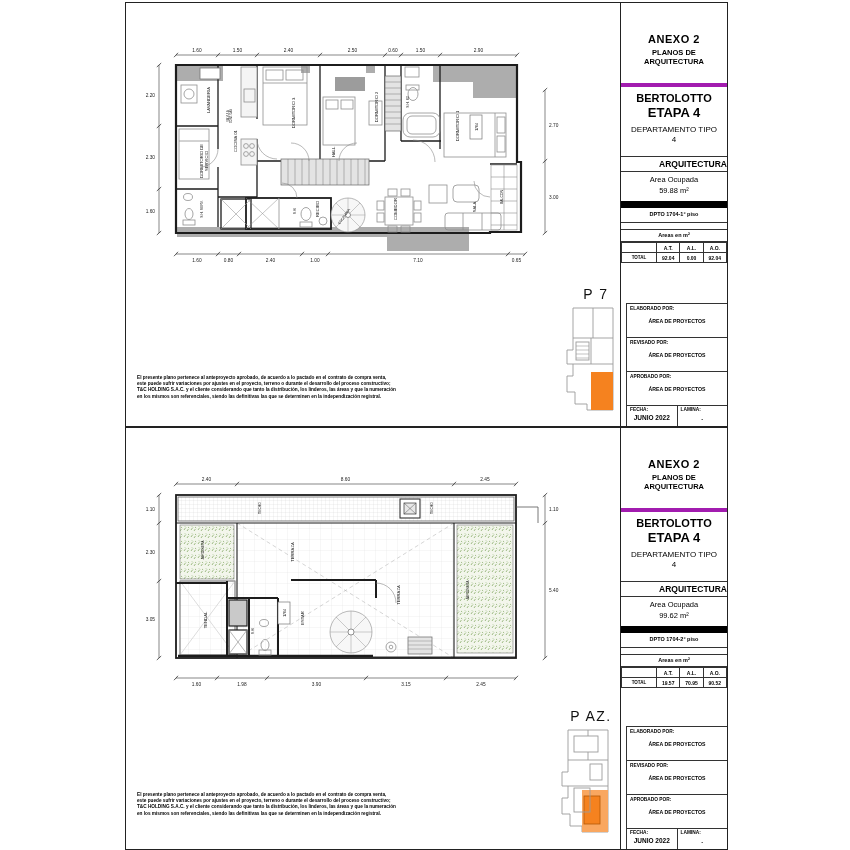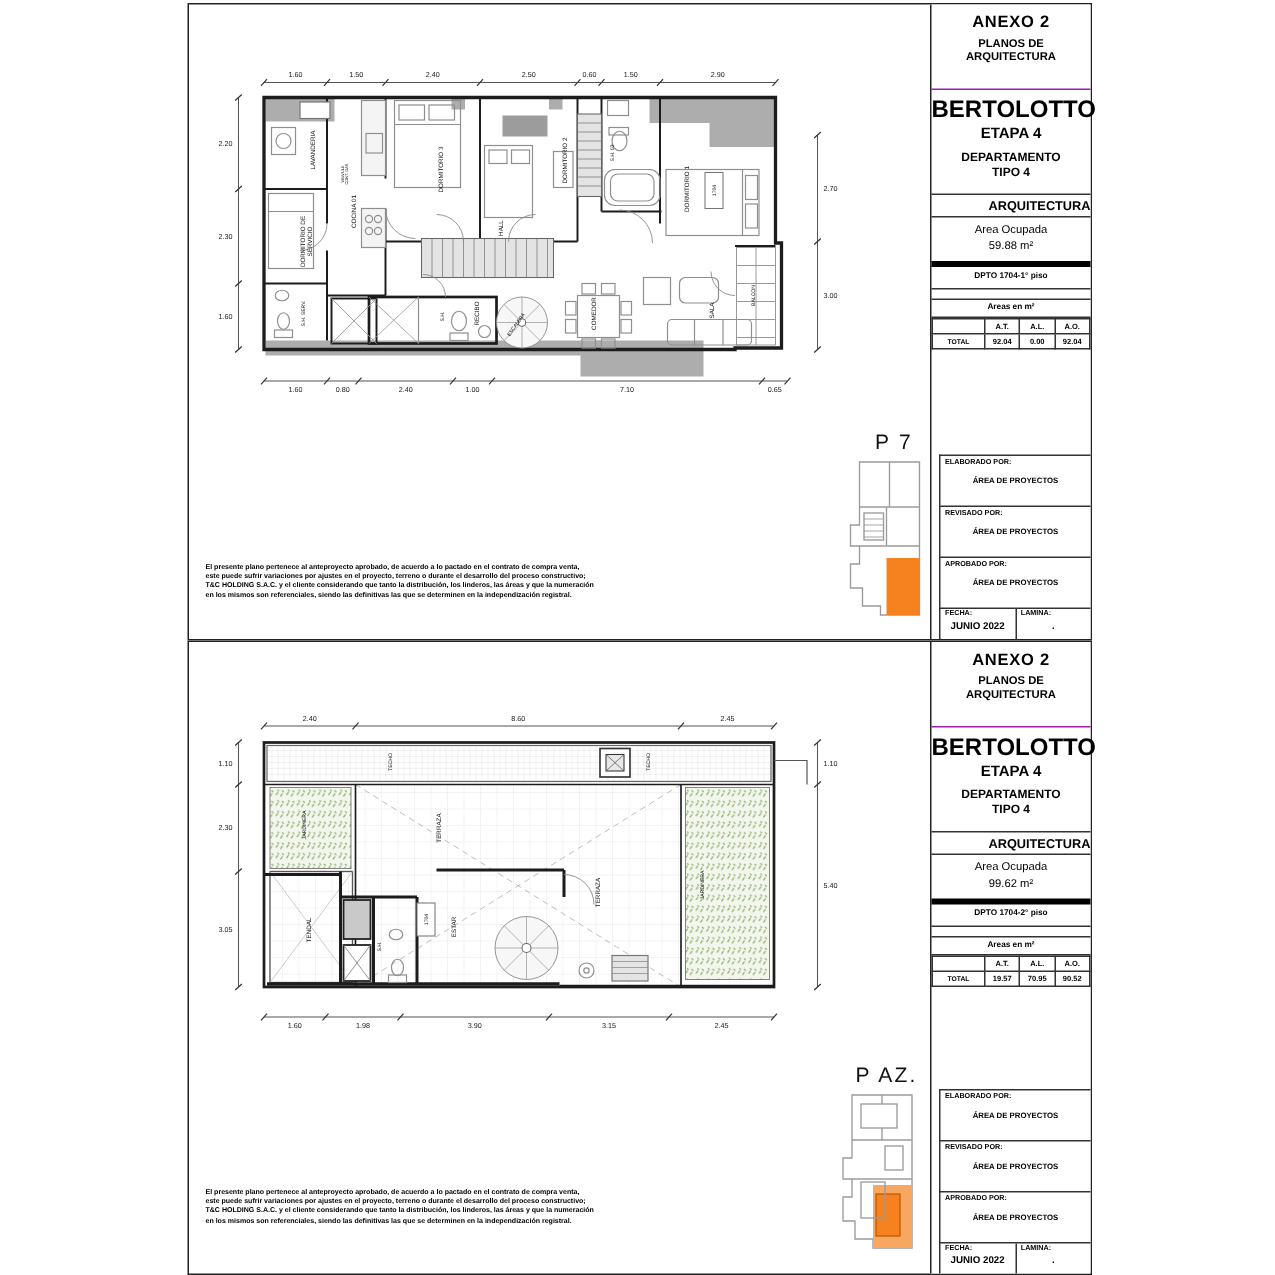--- a/index.html
+++ b/index.html
@@ -5,29 +5,29 @@
   html,body{margin:0;padding:0;background:#fff;}
   .page{position:relative;width:850px;height:850px;background:#fff;overflow:hidden;
         font-family:"Liberation Sans",sans-serif;color:#000;}
   .sheet{position:absolute;left:125px;width:601px;background:#fff;border:1px solid #222;}
   .sheet1{top:2px;height:423px;}
   .sheet2{top:427px;height:421px;}
 
   
   .tb{position:absolute;top:0;right:0;bottom:0;width:106px;border-left:1px solid #222;
       display:flex;flex-direction:column;background:#fff;}
-  .tb-anexo{height:50px;text-align:center;padding-top:6px;border-bottom:1px solid #a21caf;}
+  .tb-anexo{height:50px;text-align:center;padding-top:6px;border-bottom:4px solid #a21caf;margin-top:24px;}
   .tb-anexo-t{font-size:11px;font-weight:bold;letter-spacing:.5px;}
   .tb-doc{font-size:7.5px;font-weight:bold;margin-top:3px;line-height:1.25;white-space:normal;padding:0 6px;}
   .tb-proj{height:64px;text-align:center;padding-top:5px;border-bottom:1px solid #333;}
-  .tb-proj-name{font-size:16px;font-weight:bold;}
-  .tb-stage{font-size:10px;font-weight:bold;margin-top:1px;}
-  .tb-unit{font-size:8px;font-weight:bold;margin-top:5px;line-height:1.3;padding:0 10px;}
+  .tb-proj-name{font-size:11px;font-weight:bold;}
+  .tb-stage{font-size:13px;font-weight:bold;margin-top:1px;}
+  .tb-unit{font-size:8px;font-weight:normal;margin-top:5px;line-height:1.3;padding:0 10px;}
   .tb-disc{height:12px;font-size:8.5px;font-weight:bold;text-align:right;padding-top:2px;border-bottom:1px solid #333;}
-  .tb-area{height:26px;text-align:center;font-size:7.5px;padding-top:3px;line-height:1.4;border-bottom:4px solid #000000;}
+  .tb-area{height:26px;text-align:center;font-size:7.5px;padding-top:3px;line-height:1.4;border-bottom:7px solid #000000;}
   .tb-dpto{height:11px;font-size:5.5px;font-weight:bold;text-align:center;padding-top:3px;border-bottom:1px solid #333;}
   .tb-gap{height:6px;border-bottom:1px solid #333;}
   .tb-areas-t{height:9px;font-size:5.5px;font-weight:bold;text-align:center;padding-top:2px;border-bottom:1px solid #333;}
   table.tb-tbl{width:100%;border-collapse:collapse;font-weight:bold;text-align:center;table-layout:fixed;}
   .tb-tbl td{border:1px solid #333;height:9px;padding:0;font-size:5px;}
   .tb-tbl td.lbl{width:34px;font-size:4.5px;}
   .tb-fill{flex:1;}
   .tb-sign{height:29px;margin-left:5px;border-top:1px solid #333;border-left:1px solid #333;padding:2px 3px;}
   .tb-sign .lab{font-size:4.8px;font-weight:bold;}
   .tb-sign .val{font-size:5.2px;font-weight:bold;text-align:center;margin-top:7px;}

